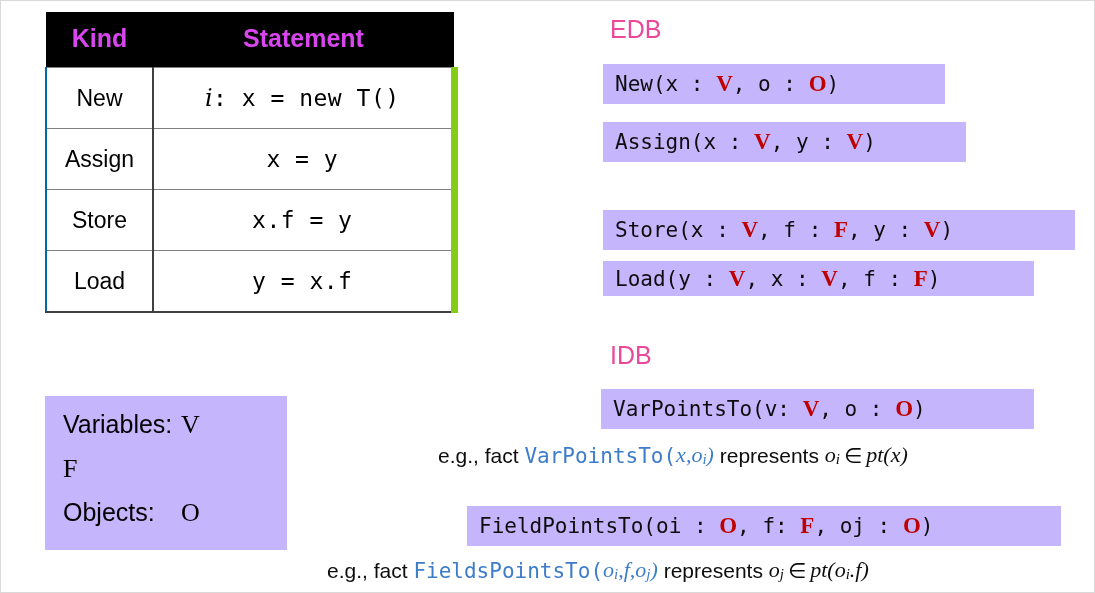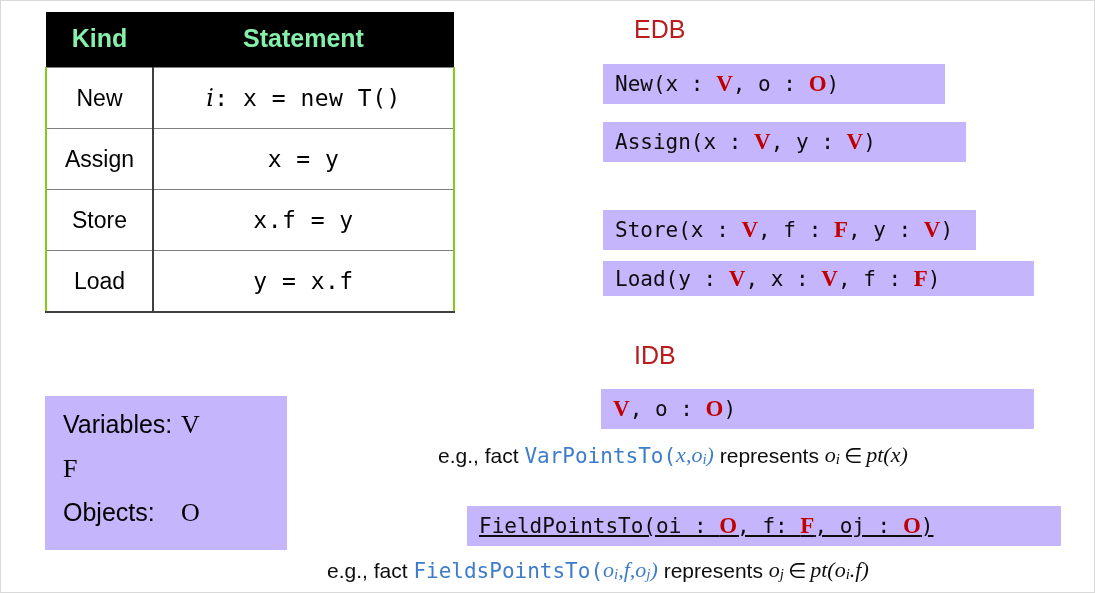--- a/index.html
+++ b/index.html
@@ -25,44 +25,44 @@
   .stmt-table {
     position: absolute;
     left: 44px;
     top: 11px;
     width: 408px;
     border-collapse: collapse;
     table-layout: fixed;
   }
   .stmt-table th {
     background: #000000;
-    color: #86efac;
+    color: #d946ef;
     font-family: "Liberation Sans", sans-serif;
     font-weight: bold;
     font-size: 25px;
     padding: 12px 0 14px 0;
     border: none;
     text-align: center;
   }
   .stmt-table th.kind-col { width: 107px; }
   .stmt-table th.stmt-col { width: 301px; }
   .stmt-table td {
     height: 58px;
     text-align: center;
     vertical-align: middle;
     border: 1px solid #7f7f7f;
     font-size: 23px;
     font-family: "Liberation Sans", sans-serif;
   }
   .stmt-table td.kind-cell {
-    border-left: 2px solid #84cc16;
+    border-left: 2px solid #0369a1;
     border-right: 2px solid #404040;
   }
   .stmt-table td.stmt-cell {
-    border-right: 2px solid #84cc16;
+    border-right: 7px solid #84cc16;
     font-family: "DejaVu Sans Mono", monospace;
     font-size: 23px;
     letter-spacing: 0.5px;
     margin-top: 36px;
   }
   .stmt-table tr:last-child td { border-bottom: 2px solid #404040; }
   .mono-i {
     font-family: "DejaVu Serif", serif;
     font-style: italic;
     font-size: 24px;
@@ -95,22 +95,21 @@
     font-family: "Liberation Serif", serif;
     font-size: 26px;
     color: #000;
   }
 
   
   .section-head {
     position: absolute;
     font-family: "Liberation Sans", sans-serif;
     font-size: 25px;
-    color: #b91c1c;
-    margin-left: 24px;
+    color: #ec4899;
   }
   #edb-head { left: 609px; top: 14px; }
   #idb-head { left: 609px; top: 340px; }
 
   .fact-box {
     position: absolute;
     background: #c4b5fd;
     font-family: "DejaVu Sans Mono", monospace;
     font-size: 21px;
     color: #0d0d0d;
@@ -118,24 +117,24 @@
     align-items: center;
     box-sizing: border-box;
     padding-left: 12px;
     letter-spacing: 0px;
     white-space: pre;
   }
   .fact-box .t { color: #c00000; font-family: "Liberation Serif", serif; font-weight: bold; font-size: 23px; }
 
   #fact-new     { left: 602px; top: 63px;  width: 342px; height: 40px; }
   #fact-assign  { left: 602px; top: 121px; width: 363px; height: 40px; }
-  #fact-store   { left: 602px; top: 209px; width: 373px; height: 40px; }
+  #fact-store   { left: 602px; top: 209px; width: 472px; height: 40px; }
   #fact-load    { left: 602px; top: 260px; width: 431px; height: 35px; }
   #fact-vpt     { left: 600px; top: 388px; width: 433px; height: 40px; }
-  #fact-fpt     { left: 466px; top: 505px; width: 594px; height: 40px; text-decoration: underline; }
+  #fact-fpt     { left: 466px; top: 505px; width: 594px; height: 40px; }
 
   
   .eg-line {
     position: absolute;
     font-family: "Liberation Sans", sans-serif;
     font-size: 21px;
     color: #0d0d0d;
     white-space: pre;
     display: flex;
     align-items: flex-end;
@@ -202,21 +201,21 @@
   <div class="fact-box" id="fact-new"><span>New(x : </span><span class="t">V</span><span>, o : </span><span class="t">O</span><span>)</span></div>
 
   <div class="fact-box" id="fact-assign"><span>Assign(x : </span><span class="t">V</span><span>, y : </span><span class="t">V</span><span>)</span></div>
 
   <div class="fact-box" id="fact-store"><span>Store(x : </span><span class="t">V</span><span>, f : </span><span class="t">F</span><span>, y : </span><span class="t">V</span><span>)</span></div>
 
   <div class="fact-box" id="fact-load"><span>Load(y : </span><span class="t">V</span><span>, x : </span><span class="t">V</span><span>, f : </span><span class="t">F</span><span>)</span></div>
 
   <div class="section-head" id="idb-head">IDB</div>
 
-  <div class="fact-box" id="fact-vpt"><span class="t">V</span><span>, o : </span><span class="t">O</span><span>)</span></div>
+  <div class="fact-box" id="fact-vpt"><span>VarPointsTo(v: </span><span class="t">V</span><span>, o : </span><span class="t">O</span><span>)</span></div>
 
   <div class="eg-line" id="eg-vpt"><span>e.g., fact </span><span class="pred">VarPointsTo(</span><span class="mvar-blue">x</span><span class="mvar-blue">,</span><span class="mvar-blue">o</span><span class="sub-blue">i</span><span class="mvar-blue">)</span><span> represents </span><span class="mvar">o</span><span class="sub">i</span><span class="mop">∈</span><span class="pt">pt(</span><span class="mvar">x</span><span class="pt">)</span></div>
 
   <div class="fact-box" id="fact-fpt"><span>FieldPointsTo(oi : </span><span class="t">O</span><span>, f: </span><span class="t">F</span><span>, oj : </span><span class="t">O</span><span>)</span></div>
 
   <div class="eg-line" id="eg-fpt"><span>e.g., fact </span><span class="pred">FieldsPointsTo(</span><span class="mvar-blue">o</span><span class="sub-blue">i</span><span class="mvar-blue">,</span><span class="mvar-blue">f</span><span class="mvar-blue">,</span><span class="mvar-blue">o</span><span class="sub-blue">j</span><span class="mvar-blue">)</span><span> represents </span><span class="mvar">o</span><span class="sub">j</span><span class="mop">∈</span><span class="pt">pt(</span><span class="mvar">o</span><span class="sub">i</span><span class="pt">.</span><span class="mvar">f</span><span class="pt">)</span></div>
 
 </div>
 
 </body></html>

